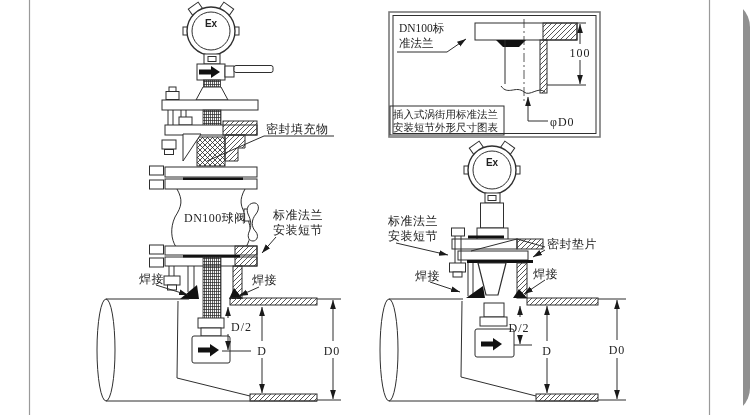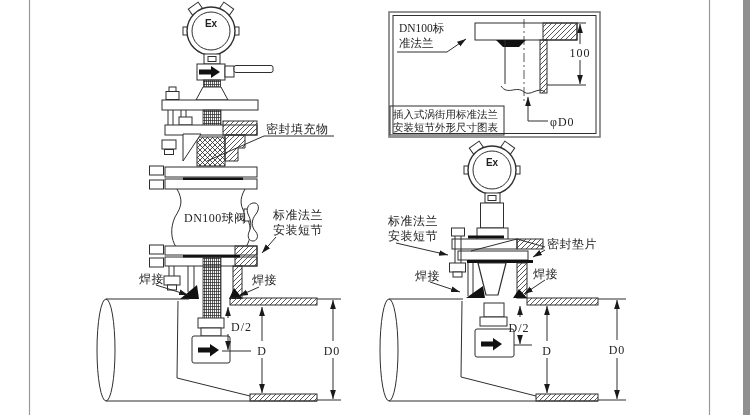--- a/index.html
+++ b/index.html
@@ -1,17 +1,17 @@
 <!DOCTYPE html>
 <html><head>
 <meta charset="utf-8">
 <style>
   html,body{margin:0;padding:0;background:#fff;}
   .canvas{position:relative;width:750px;height:415px;background:#fff;overflow:hidden;
-          font-family:"Liberation Serif","DejaVu Serif",serif;}
+          font-family:"Liberation Serif","DejaVu Serif",serif;border-radius:27px;}
   svg{position:absolute;left:0;top:0;}
   text{fill:#222;}
   .cjk{font-size:12px;letter-spacing:0.5px;}
   .dim{font-size:12px;letter-spacing:1px;}
   .ex{font-family:"Liberation Sans","DejaVu Sans",sans-serif;font-size:10px;font-weight:bold;}
   .cap{font-size:10.5px;}
   .ins{font-size:11.5px;}
 </style>
 </head>
 <body>

